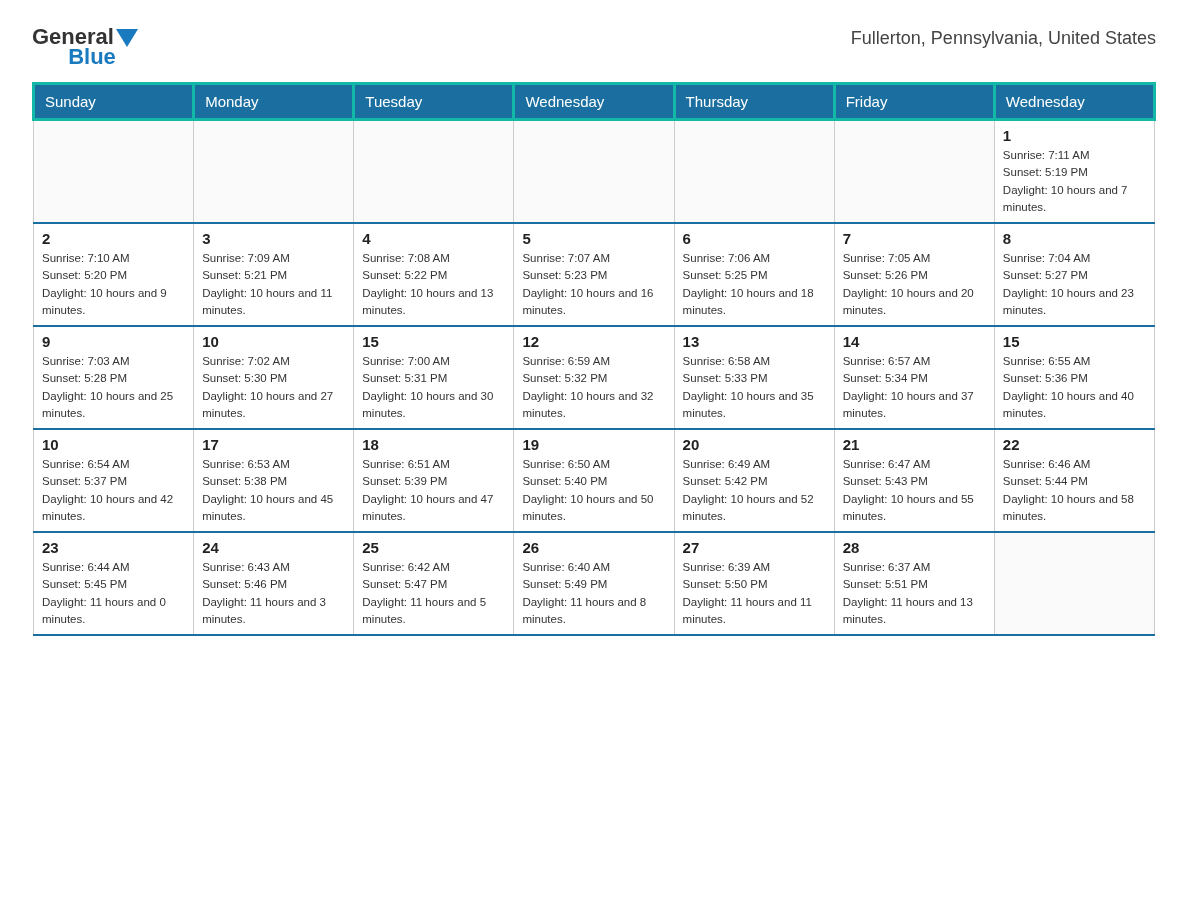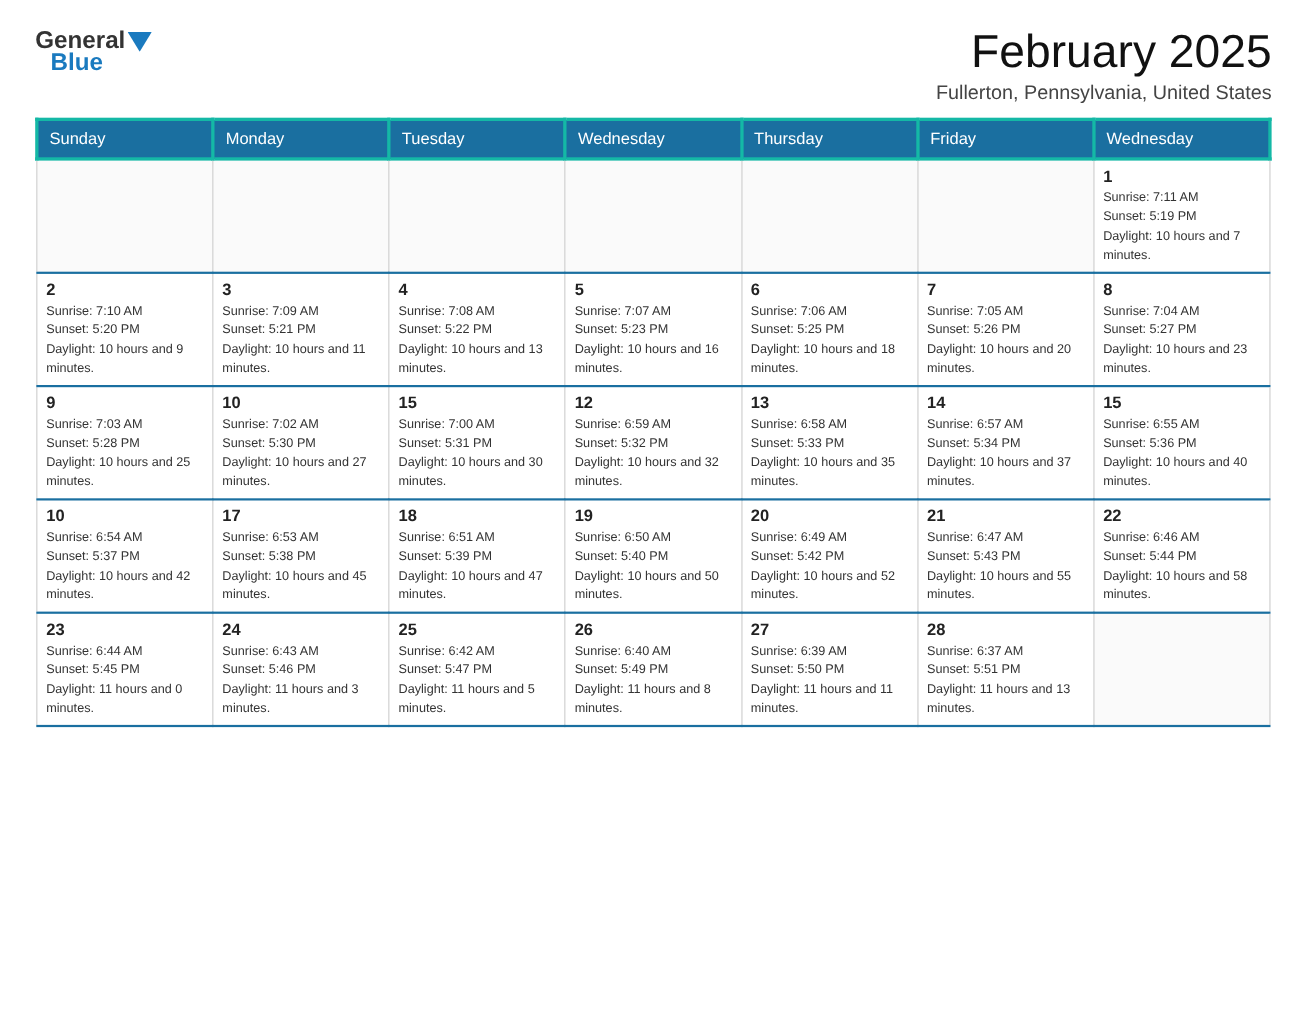--- a/index.html
+++ b/index.html
@@ -77,42 +77,41 @@
     }
     .calendar tbody tr {
       border-bottom: 2px solid #1a6fa0;
     }
     .empty-cell {
       background: #fafafa;
     }
     .logo-wrapper {
       display: flex;
       flex-direction: column;
-      align-items: flex-start;
+      align-items: center;
     }
     .logo-line1 {
       display: flex;
       align-items: center;
     }
   </style>
 </head>
 <body>
 
 <div class="header">
   <div class="logo-wrapper">
     <div class="logo-line1">
       <span class="logo-text-general">General</span>
       <svg width="22" height="18" viewBox="0 0 22 18" style="margin-left:2px;margin-top:2px;">
         <polygon points="0,0 22,0 11,18" fill="#1a7abf"></polygon>
       </svg>
     </div>
     <span class="logo-text-blue" style="margin-top:-6px;margin-left:14px;">Blue</span>
   </div>
   <div class="title-area">
-    <div class="month-title">February 2025</div>
     <div class="location-subtitle">Fullerton, Pennsylvania, United States</div>
   </div>
 </div>
 
 <table class="calendar">
   <thead>
     <tr>
     <th>Sunday</th>
         <th>Monday</th>
         <th>Tuesday</th>

